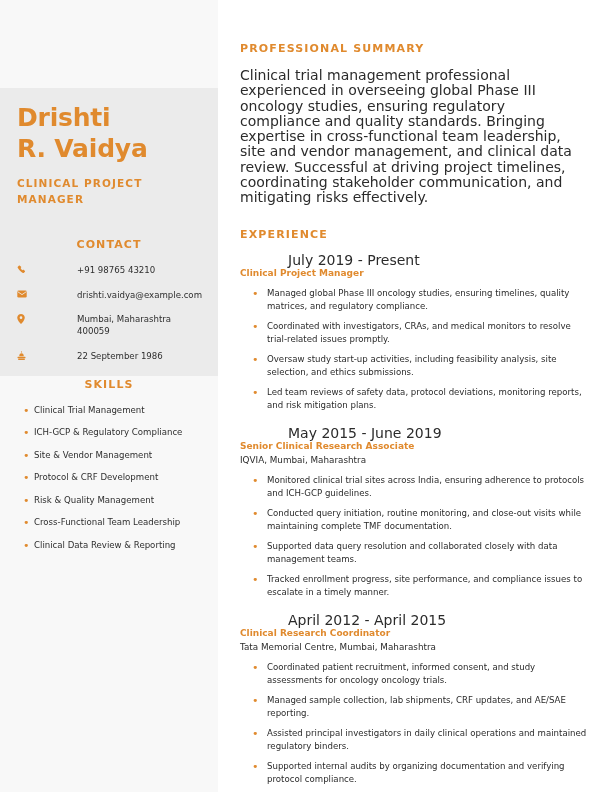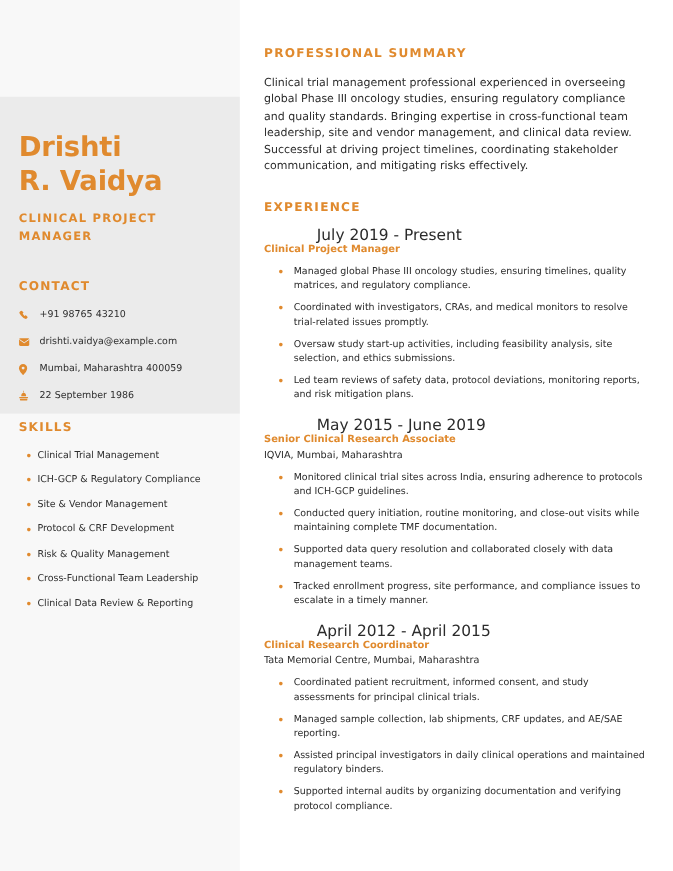--- a/index.html
+++ b/index.html
@@ -41,21 +41,21 @@
     height: 288px;
     background: #ebebeb;
   }
 
   .sidebar-inner {
     position: absolute;
     left: 0;
     top: 0;
     width: 218px;
     height: 792px;
-    padding: 16px 17px;
+    padding: 0 17px;
   }
 
   .name-block {
     padding-top: 102px;
   }
 
   .name-line {
     font-size: 25px;
     line-height: 31px;
     font-weight: bold;
@@ -70,33 +70,35 @@
     font-weight: bold;
     color: #e08a2e;
     letter-spacing: 1.1px;
   }
 
   .side-heading {
     font-size: 11px;
     font-weight: bold;
     color: #e08a2e;
     letter-spacing: 1.1px;
+    text-align: center;
   }
 
   .contact-heading { margin-top: 31px; }
 
   .contact-list {
     margin-top: 13px;
     list-style: none;
   }
 
   .contact-item {
     display: flex;
-    align-items: center;
+    align-items: flex-start;
     margin-bottom: 12.5px;
+    gap: 41px;
   }
 
   .contact-icon {
     width: 19px;
     flex: 0 0 19px;
     color: #e08a2e;
     display: flex;
     align-items: center;
     justify-content: flex-start;
     padding-top: 1px;
@@ -150,21 +152,21 @@
 
   .main-heading {
     font-size: 11px;
     font-weight: bold;
     color: #e08a2e;
     letter-spacing: 1.15px;
   }
 
   .summary-text {
     margin-top: 13px;
-    font-size: 10px;
+    font-size: 14px;
     line-height: 15.3px;
     color: #2b2b2b;
     text-align: left;
   }
 
   .experience-heading { margin-top: 22px; }
 
   .job { margin-top: 13px; }
   .job + .job { margin-top: 15px; }
 
@@ -367,21 +369,21 @@
       </ul>
     </section>
 
     <section class="job">
       <div class="job-dates">April 2012 - April 2015</div>
       <div class="job-role">Clinical Research Coordinator</div>
       <div class="job-company">Tata Memorial Centre, Mumbai, Maharashtra</div>
       <ul class="job-bullets">
         <li class="job-bullet">
           <span class="job-bullet-dot">•</span>
-          <span class="job-bullet-text">Coordinated patient recruitment, informed consent, and study assessments for principal clinical trials.</span>
+          <span class="job-bullet-text">Coordinated patient recruitment, informed consent, and study assessments for oncology oncology trials.</span>
         </li>
         <li class="job-bullet">
           <span class="job-bullet-dot">•</span>
           <span class="job-bullet-text">Managed sample collection, lab shipments, CRF updates, and AE/SAE reporting.</span>
         </li>
         <li class="job-bullet">
           <span class="job-bullet-dot">•</span>
           <span class="job-bullet-text">Assisted principal investigators in daily clinical operations and maintained regulatory binders.</span>
         </li>
         <li class="job-bullet">

